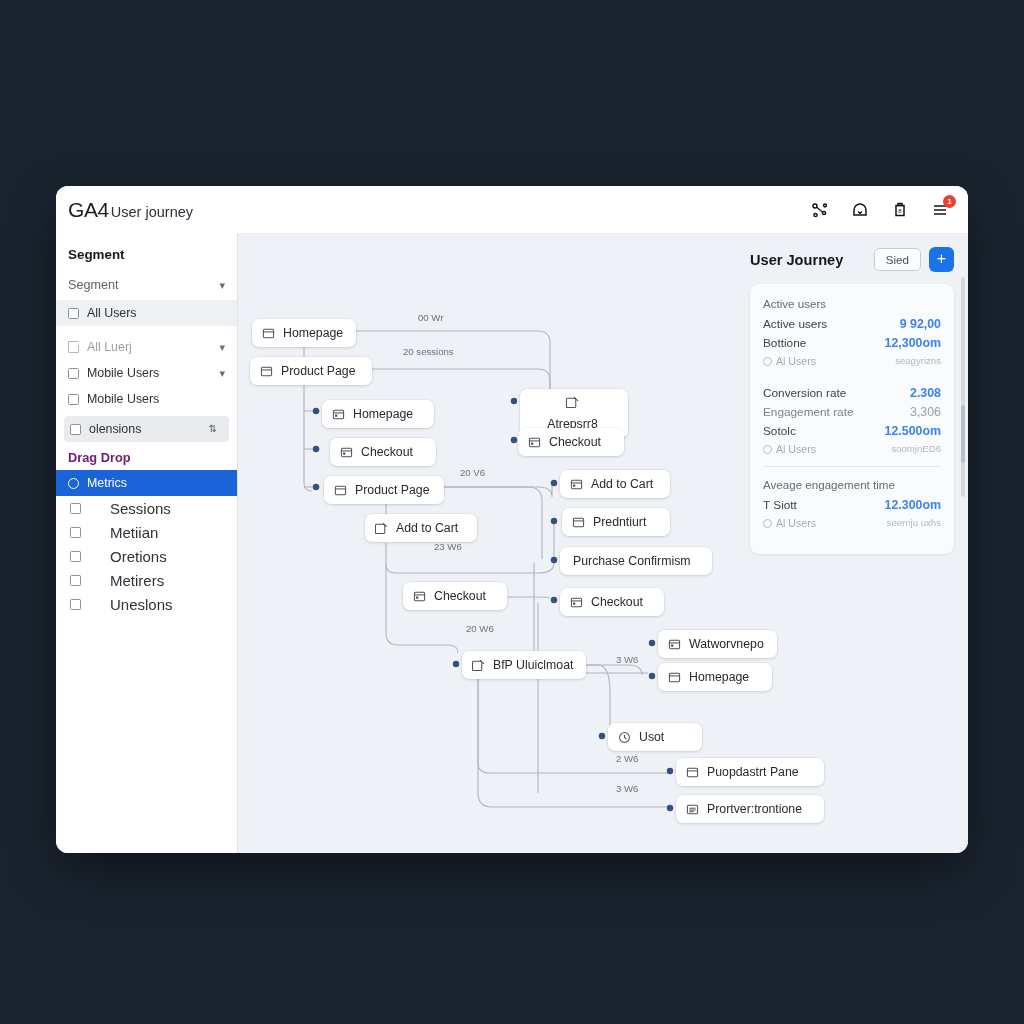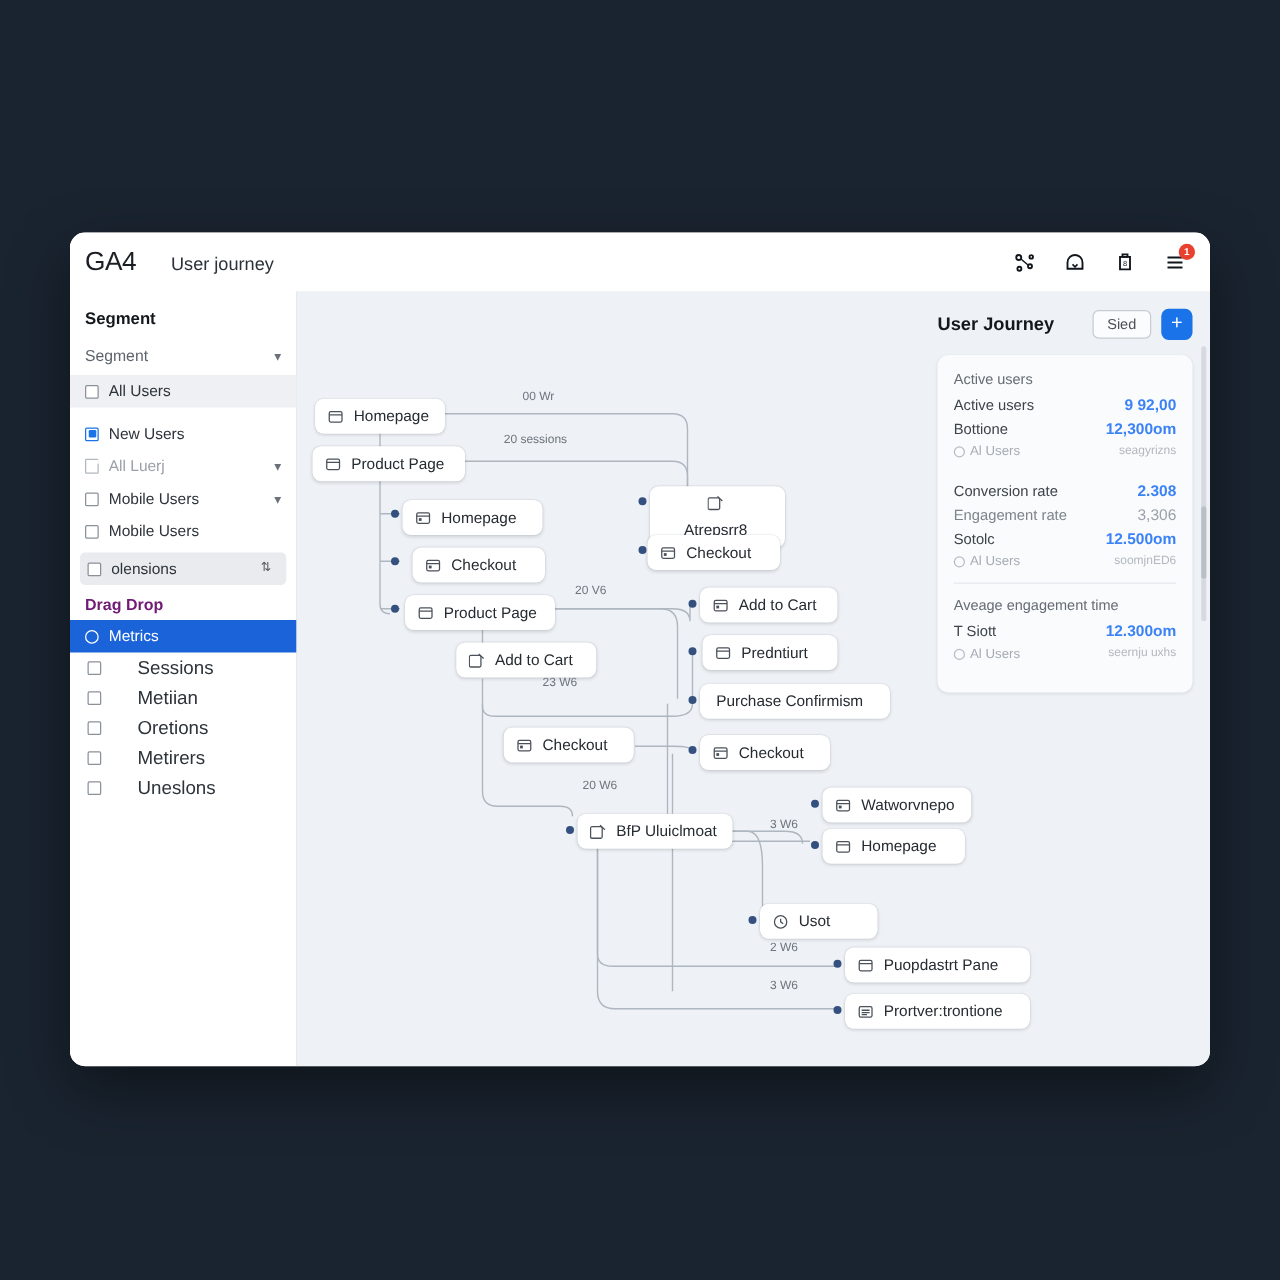--- a/index.html
+++ b/index.html
@@ -23,21 +23,21 @@
   }
 
   
   #header {
     height: 47px;
     background: #ffffff;
     display: flex; align-items: center;
     padding: 0 18px 0 12px;
     flex: 0 0 47px;
   }
-  .brand-wrap { display: flex; align-items: baseline; gap: 28px; }
+  .brand-wrap { display: flex; align-items: baseline; gap: 2px; }
   .brand {
     font-size: 21px; font-weight: 400; color: #1b1f24;
     letter-spacing: -0.4px;
   }
   .brand-sub { font-size: 14.5px; color: #2b3138; font-weight: 400; }
   .header-spacer { flex: 1; }
   .header-icons { display: flex; align-items: center; gap: 20px; }
   .hicon { width: 20px; height: 20px; position: relative; display: block; color: #11161c; cursor: pointer; }
   .hicon svg { display: block; }
   .badge {
@@ -245,24 +245,20 @@
         <span class="chev">▾</span>
       </div>
 
       <div class="srow hover">
         <span class="cb"></span>
         <span class="lbl">All Users</span>
       </div>
 
       <div style="height:8px"></div>
 
-      <div class="srow">
-        <span class="cb checked"></span>
-        <span class="lbl">New Users</span>
-      </div>
 
       <div class="srow faded">
         <span class="cb doc"></span>
         <span class="lbl">All Luerj</span>
         <span class="chev" style="margin-left:auto">▾</span>
       </div>
 
       <div class="srow">
         <span class="cb"></span>
         <span class="lbl">Mobile Users</span>

